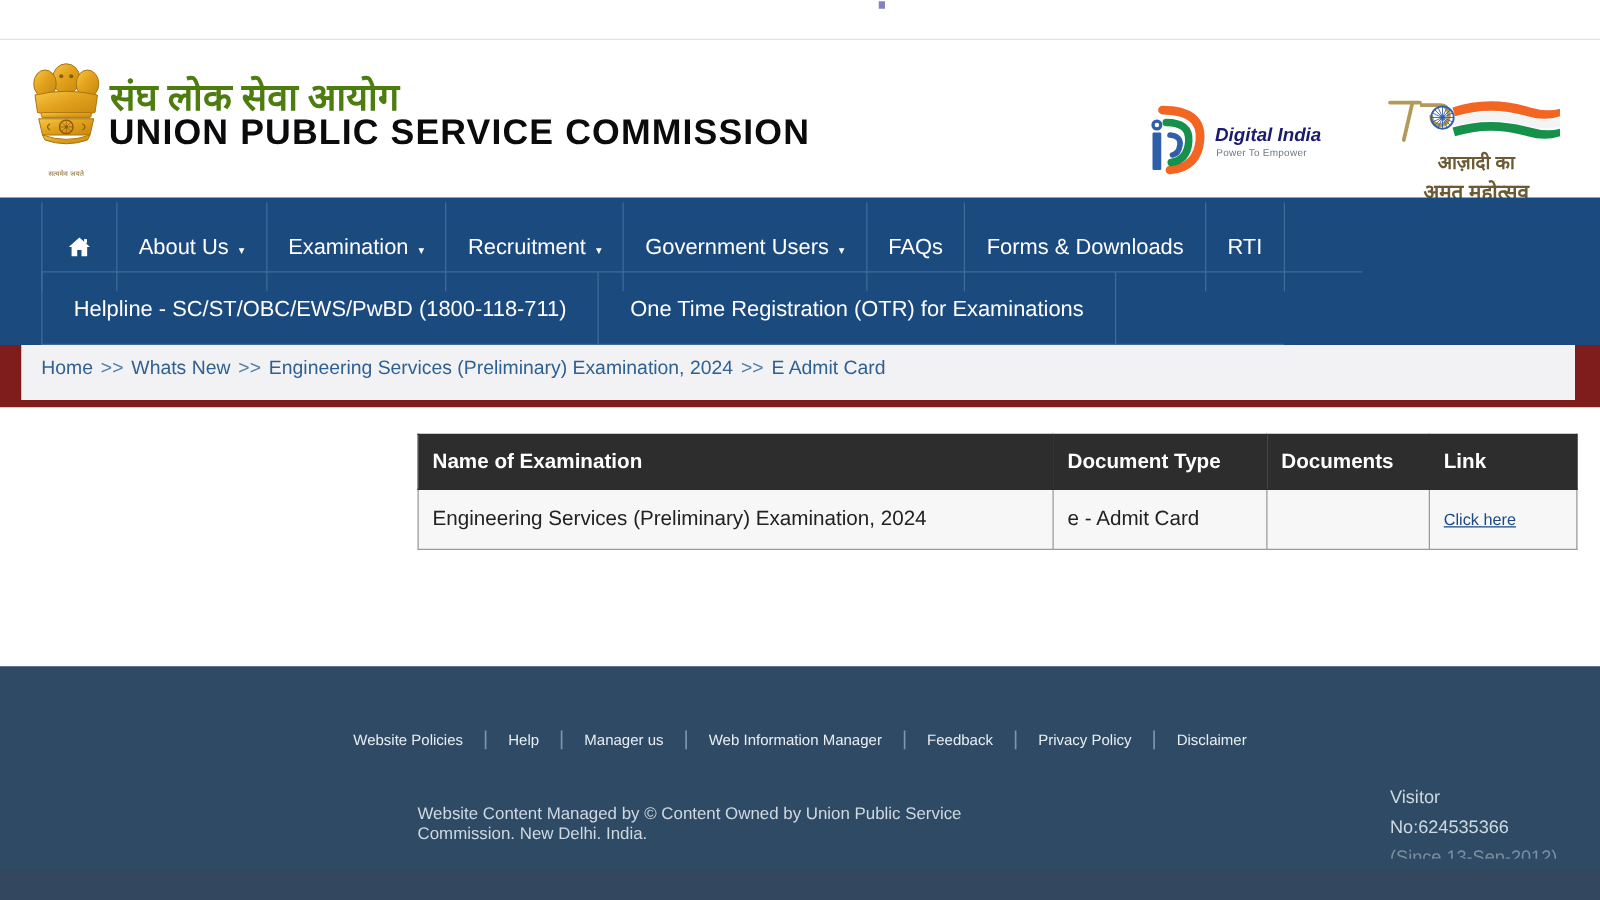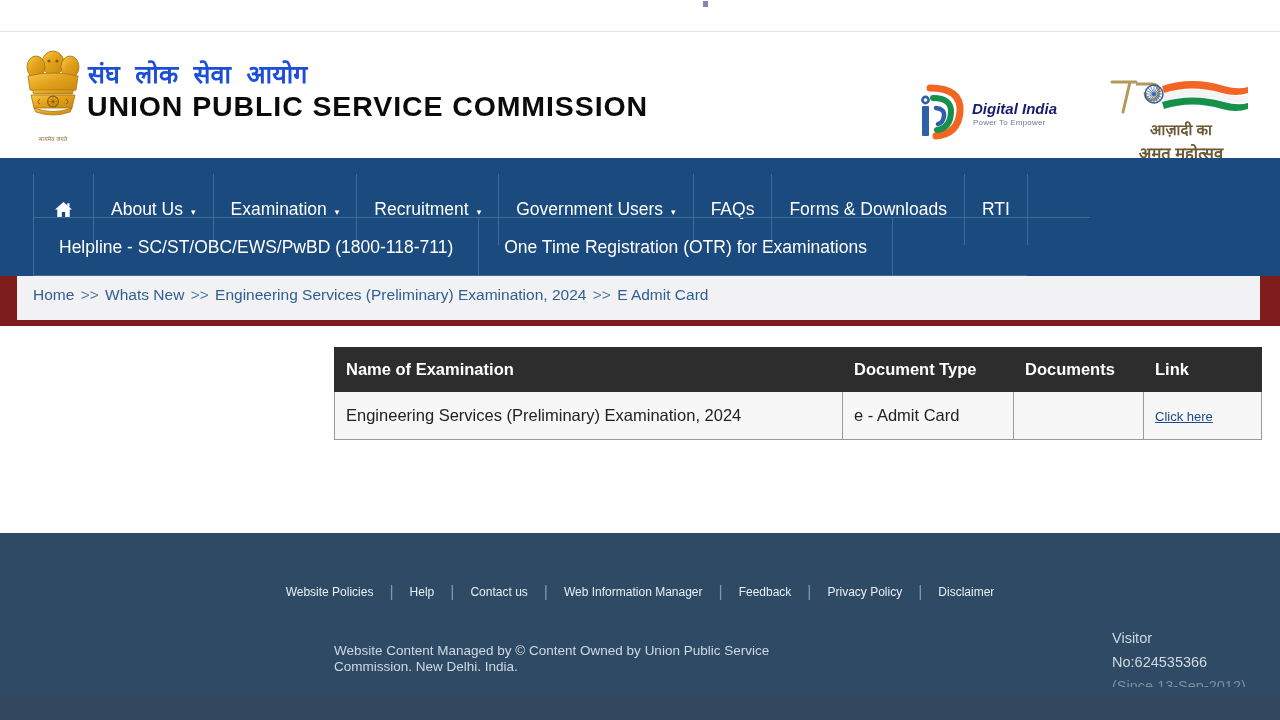--- a/index.html
+++ b/index.html
@@ -16,38 +16,38 @@
   .top-artifact { position:absolute; left:703px; top:1px; width:5px; height:6px; background:#5b5ba6; opacity:.75; }
   .top-rule { position:absolute; left:0; top:31px; width:1280px; height:1px; background:#e3e3e3; }
 
   
   .header { position:absolute; left:0; top:32px; width:1280px; height:126px; background:#fff; }
 
   .emblem { position:absolute; left:20px; top:16px; width:66px; height:96px; }
   .emblem-caption { position:absolute; left:0; bottom:1px; width:66px; text-align:center;
       font-size:5.5px; color:#8a6a2a; letter-spacing:.2px; }
 
-  .org-hi { position:absolute; left:88px; top:24px; font-size:25px; font-weight:700; color:#1d4ed8;
-      font-family:Liberation Mono, monospace; letter-spacing:.2px; }
+  .org-hi { position:absolute; left:88px; top:24px; font-size:30px; font-weight:700; color:#4d7c0f;
+      font-family:Liberation Serif, serif; letter-spacing:.2px; }
   .org-en { position:absolute; left:87px; top:58px; font-size:28.5px; font-weight:700; color:#0b0b0b;
       letter-spacing:.9px; white-space:nowrap; }
 
   
   .di-logo { position:absolute; left:916px; top:52px; width:160px; height:62px; }
   .di-text1 { position:absolute; left:56px; top:16px; font-style:italic; font-weight:700; font-size:15px; color:#1a1a6e; }
   .di-text2 { position:absolute; left:57px; top:34px; font-size:8px; color:#6d7a86; letter-spacing:.2px; }
 
   
   .az-logo { position:absolute; left:1106px; top:46px; width:150px; height:90px; }
   .az-l1 { position:absolute; left:0px; top:41px; width:150px; text-align:center; font-size:15px; color:#6b5a33; font-weight:600;}
   .az-l2 { position:absolute; left:0px; top:63px; width:150px; text-align:center; font-size:16.5px; color:#6b5a33; font-weight:600;}
 
   
   .nav-wrap { position:absolute; left:0; top:158px; width:1280px; height:118px; background:#1b4a7e; }
-  .nav-row1 { position:absolute; left:33px; top:16px; height:71px; display:flex; align-items:stretch; }
+  .nav-row1 { position:absolute; left:33px; top:4px; height:71px; display:flex; align-items:stretch; }
   .nav-item { display:flex; align-items:center; padding:0 17px;
       color:#fff; font-size:17.5px; white-space:nowrap; border-right:1px solid #3f6b99; }
   .nav-item.first { border-left:1px solid #3f6b99; padding:0 20px; }
   .nav-item .caret { margin-left:8px; font-size:9px; line-height:1; transform:translateY(3px); }
   .nav-row1-underline { position:absolute; left:33px; top:59px; width:1057px; height:1px; background:#3f6b99; }
 
   .nav-row2 { position:absolute; left:33px; top:60px; height:58px; display:flex; align-items:stretch; }
   .nav-item2 { display:flex; align-items:center; padding:0 25px; color:#fff; font-size:17.5px;
       white-space:nowrap; border-right:1px solid #3f6b99;text-align:right; }
   .nav-item2.first { border-left:1px solid #3f6b99; }
@@ -275,21 +275,21 @@
       </tbody>
     </table>
   </div>
 
   <div class="footer">
     <div class="flinks">
       <a href="#">Website Policies</a>
       <span class="pipe">|</span>
       <a href="#">Help</a>
       <span class="pipe">|</span>
-      <a href="#">Contact us</a>
+      <a href="#">Manager us</a>
       <span class="pipe">|</span>
       <a href="#">Web Information Manager</a>
       <span class="pipe">|</span>
       <a href="#">Feedback</a>
       <span class="pipe">|</span>
       <a href="#">Privacy Policy</a>
       <span class="pipe">|</span>
       <a href="#">Disclaimer</a>
     </div>
 

